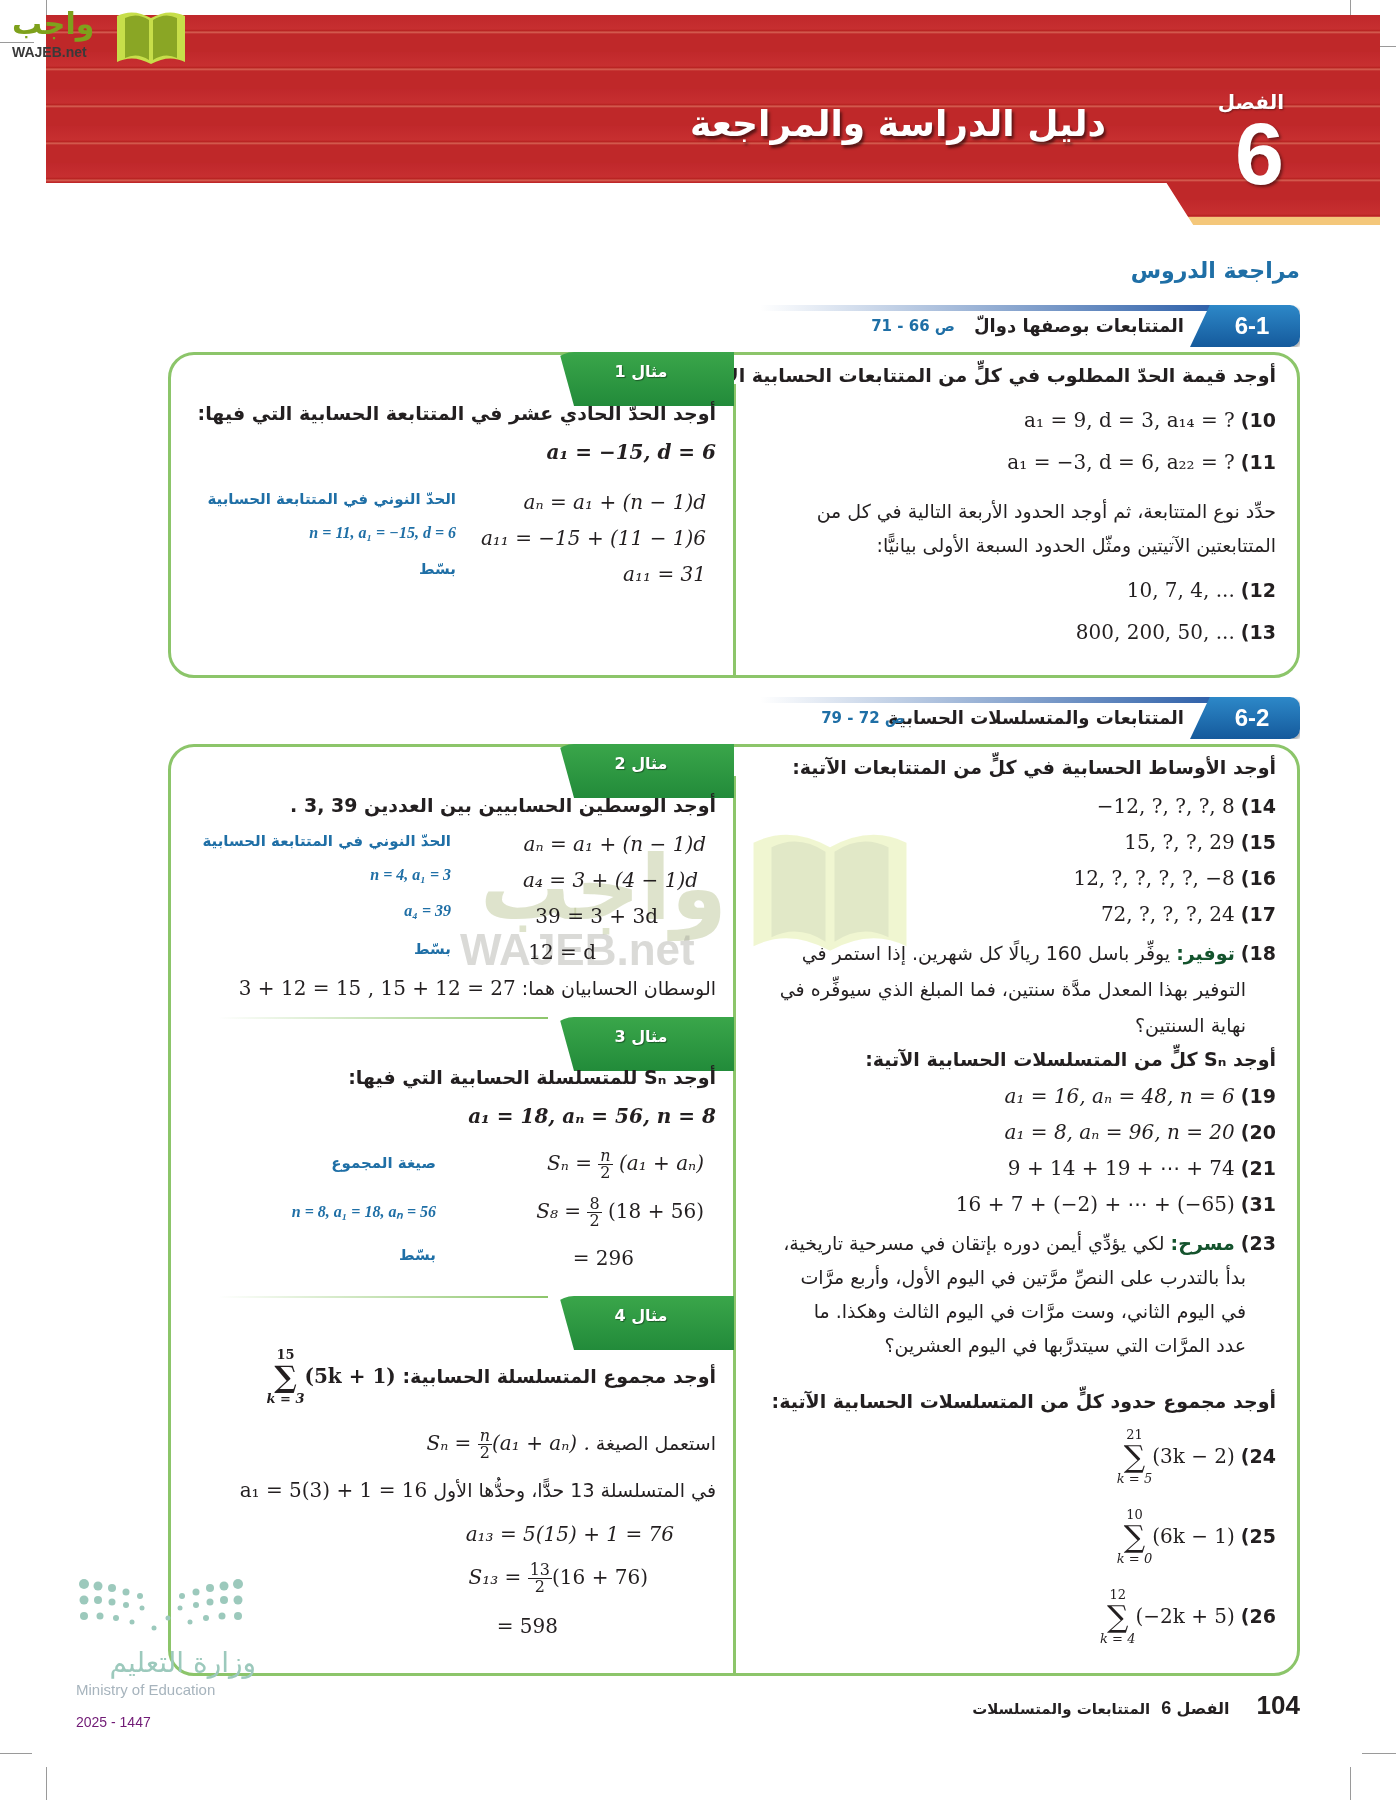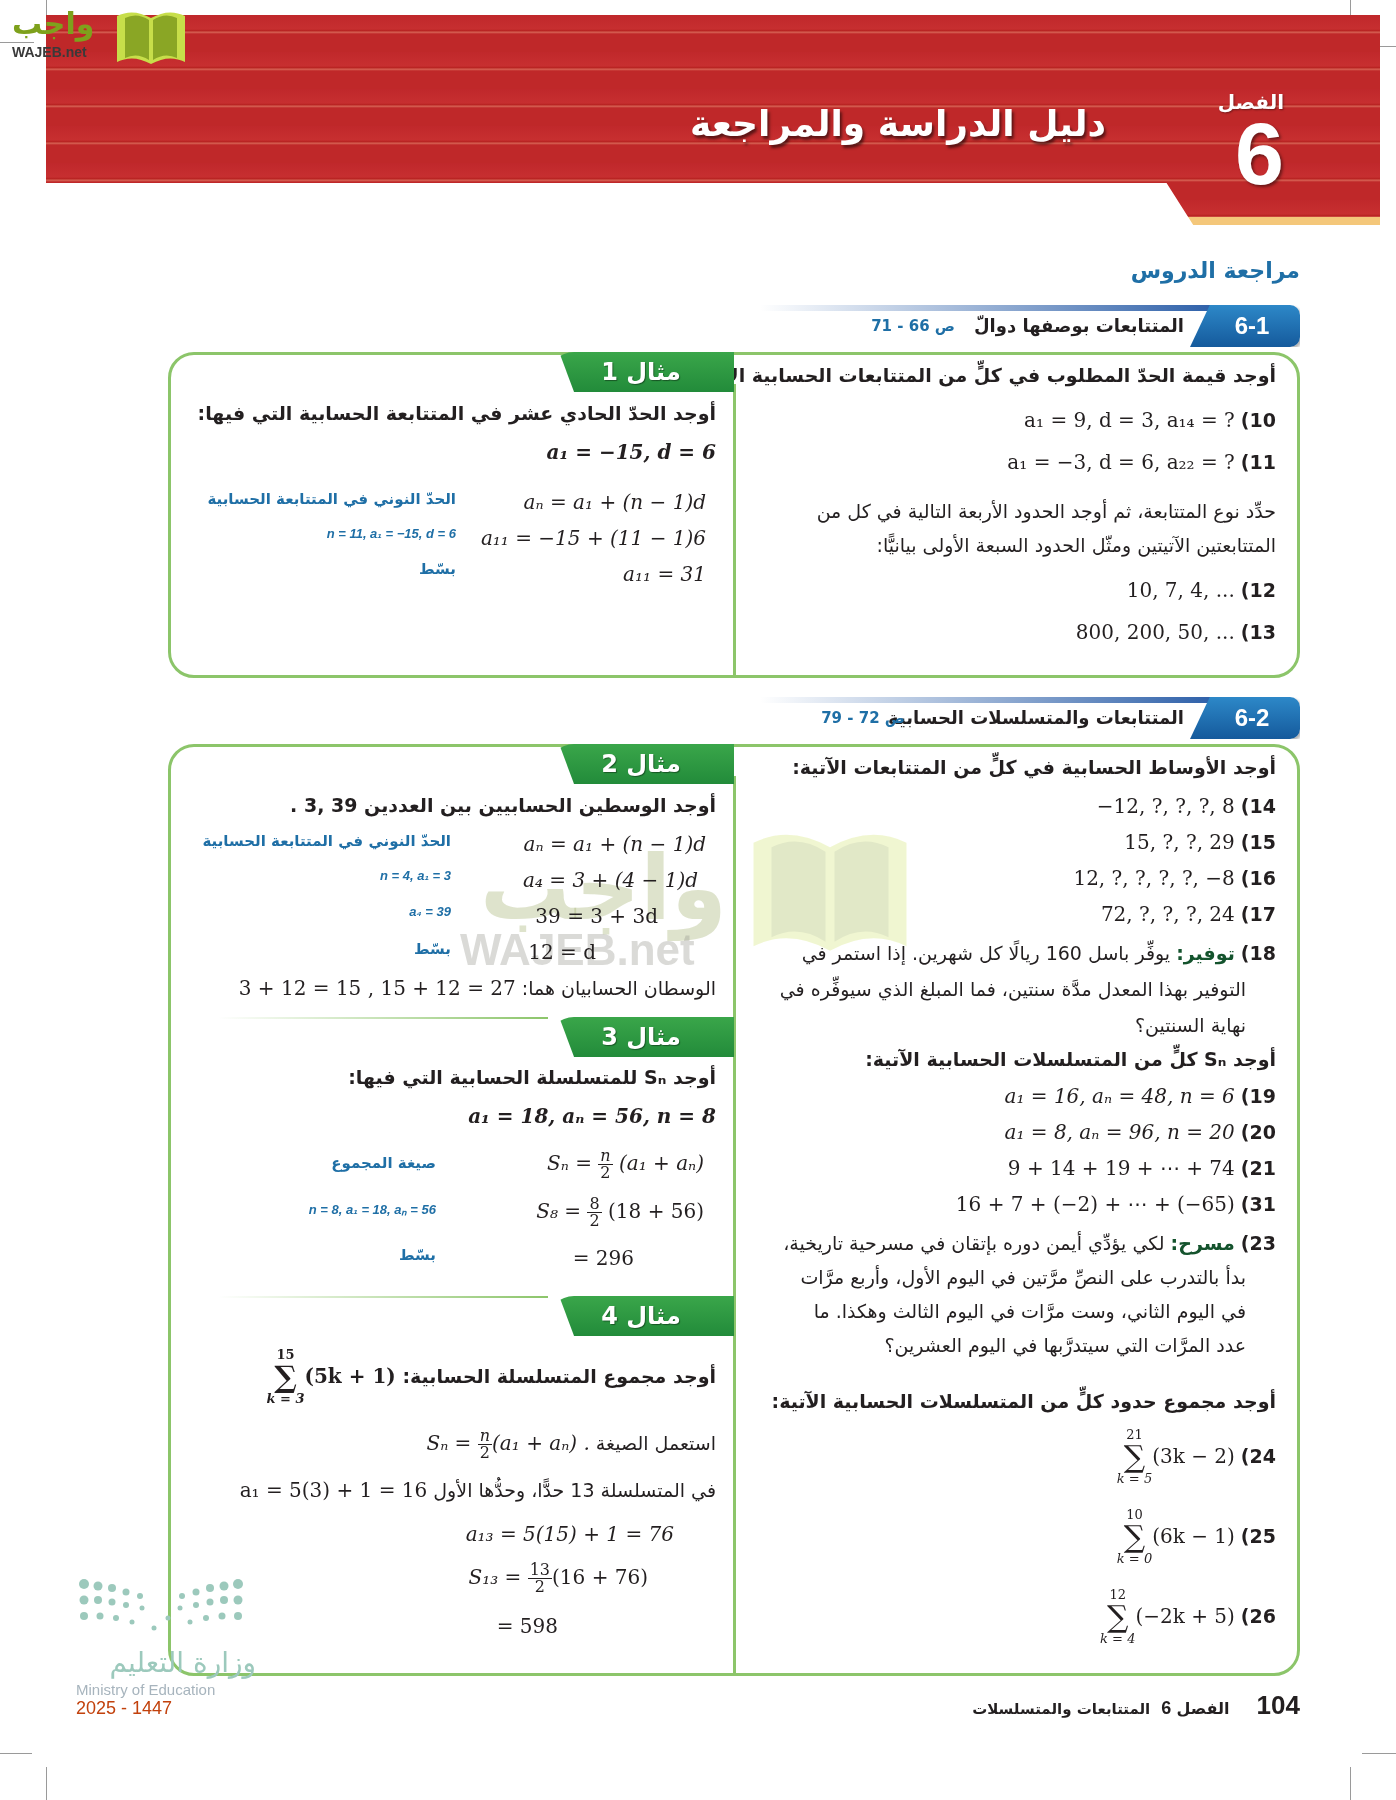--- a/index.html
+++ b/index.html
@@ -29,28 +29,28 @@
   .lesson-bar { position:absolute; right: 96px; height: 42px; left: 760px; direction: rtl; }
   .lesson-bar .grad { position:absolute; left: 0; right: 80px; top: 0; height: 6px; background: linear-gradient(90deg, rgba(30,90,160,0) 0%, #2b5ea8 100%); }
   .lesson-num { position:absolute; right: 0; top: 0; height: 42px; width: 110px; background: linear-gradient(180deg, #2d88c8, #155a9c); color:#fff; font-family:"Liberation Sans",sans-serif; font-weight:bold; font-size: 24px; text-align:center; line-height: 42px; border-radius: 0 10px 10px 0; clip-path: polygon(18% 0, 100% 0, 100% 100%, 0 100%); padding-left: 14px; box-shadow: 2px 2px 3px rgba(0,0,0,0.3); }
   .lesson-name { position:absolute; right: 116px; top: 10px; font-size: 18px; font-weight: bold; color: #231f20; white-space: nowrap; }
   .lesson-pages { position:absolute; right: 345px; top: 12px; font-size: 15px; font-weight: bold; color: #1f6fa6; white-space: nowrap; }
 
   
   .box { position:absolute; left: 168px; right: 96px; border: 3px solid #8cc56a; border-radius: 26px; }
   .divider { position:absolute; width: 3px; background: #8cc56a; }
 
-  .ex-tab { position:absolute; height: 40px; background: linear-gradient(180deg, #3aa64a, #228b3a); color:#fff; font-weight:bold; font-size: 24px; direction: rtl; text-align:center; line-height: 40px; border-radius: 26px 0 0 0; clip-path: polygon(6% 0, 100% 0, 100% 100%, 14% 100%); text-shadow: 1px 1px 1px rgba(0,0,0,0.4); }
+  .ex-tab { position:absolute; height: 54px; background: linear-gradient(180deg, #3aa64a, #228b3a); color:#fff; font-weight:bold; font-size: 16px; direction: rtl; text-align:center; line-height: 40px; border-radius: 26px 0 0 0; clip-path: polygon(6% 0, 100% 0, 100% 100%, 14% 100%); text-shadow: 1px 1px 1px rgba(0,0,0,0.4); }
   .ex-rule { position:absolute; height: 2px; background: linear-gradient(90deg, rgba(140,197,106,0), #8cc56a); }
 
   .q { position:absolute; direction: rtl; text-align: right; font-size: 19px; white-space: nowrap; }
   .qnum { font-weight: bold; font-family: "DejaVu Sans", sans-serif; }
   .math { font-family: "DejaVu Serif", serif; font-size: 20px; direction: ltr; unicode-bidi: isolate; display:inline-block; }
   .hint { position:absolute; direction: rtl; text-align: right; color: #1f6fa6; font-weight: bold; font-size: 15px; white-space: nowrap; }
-  .hint-math { font-family:Liberation Sans, sans-serif; font-style: italic; font-size: 13px; direction: ltr; unicode-bidi: isolate; display:inline-block; }
+  .hint-math { font-family:Liberation Serif, serif; font-style: italic; font-size: 16px; direction: ltr; unicode-bidi: isolate; display:inline-block; }
   .eq { position:absolute; font-family:"DejaVu Serif",serif; font-size: 20px; white-space: nowrap; direction: ltr; }
   .kw { color: #14532d; font-weight: bold; }
 
   .sigma { display:inline-flex; flex-direction: column; align-items:center; vertical-align: middle; font-family:"DejaVu Serif",serif; }
   .sigma .top, .sigma .bot { font-size: 13px; line-height: 14px; }
   .sigma .sym { font-size: 30px; line-height: 30px; }
 
   .frac { display:inline-flex; flex-direction: column; align-items:center; vertical-align: middle; font-size: 16px; line-height: 16px; }
   .frac .n { border-bottom: 1px solid #231f20; padding: 0 2px; }
 
@@ -58,21 +58,21 @@
   .wm { position:absolute; left: 450px; top: 815px; width: 500px; height: 180px; pointer-events: none; }
   .wm-book { position:absolute; left: 290px; top: 0; width: 180px; height: 150px; opacity: 0.25; }
   .wm-ar { position:absolute; left: 30px; top: 20px; font-size: 90px; font-weight: bold; color: rgba(160,175,110,0.35); direction: rtl; }
   .wm-en { position:absolute; left: 10px; top: 110px; font-size: 44px; font-weight: bold; color: rgba(150,150,140,0.35); font-family:"Liberation Sans",sans-serif; }
 
   
   .ministry { position:absolute; left: 76px; top: 1578px; width: 180px; }
   .min-dots { width: 170px; height: 60px; }
   .min-ar { font-size: 28px; color: #9cc9bc; direction: rtl; text-align:right; margin-top: 4px; }
   .min-en { font-size: 15px; color: #a7b4bd; font-family:"Liberation Sans",sans-serif; margin-top: 2px; }
-  .min-year { font-size: 18px; color: #c2410c; font-family:"Liberation Sans",sans-serif; }
+  .min-year { font-size: 14px; color: #701a75; font-family:"Liberation Sans",sans-serif;margin-top:16px; }
 
   .footer { position:absolute; right: 96px; top: 1690px; direction: rtl; white-space: nowrap; }
   .page-num { font-family:"Liberation Sans",sans-serif; font-weight: bold; font-size: 26px; margin-left: 22px; }
   .footer-ch { font-weight: bold; font-size: 16px; }
   .footer-chnum { font-family:"Liberation Sans",sans-serif; font-weight:bold; font-size: 18px; }
   .footer-title { font-size: 15px; font-weight: bold; margin-right: 6px; }
 </style>
 </head>
 <body>
 

